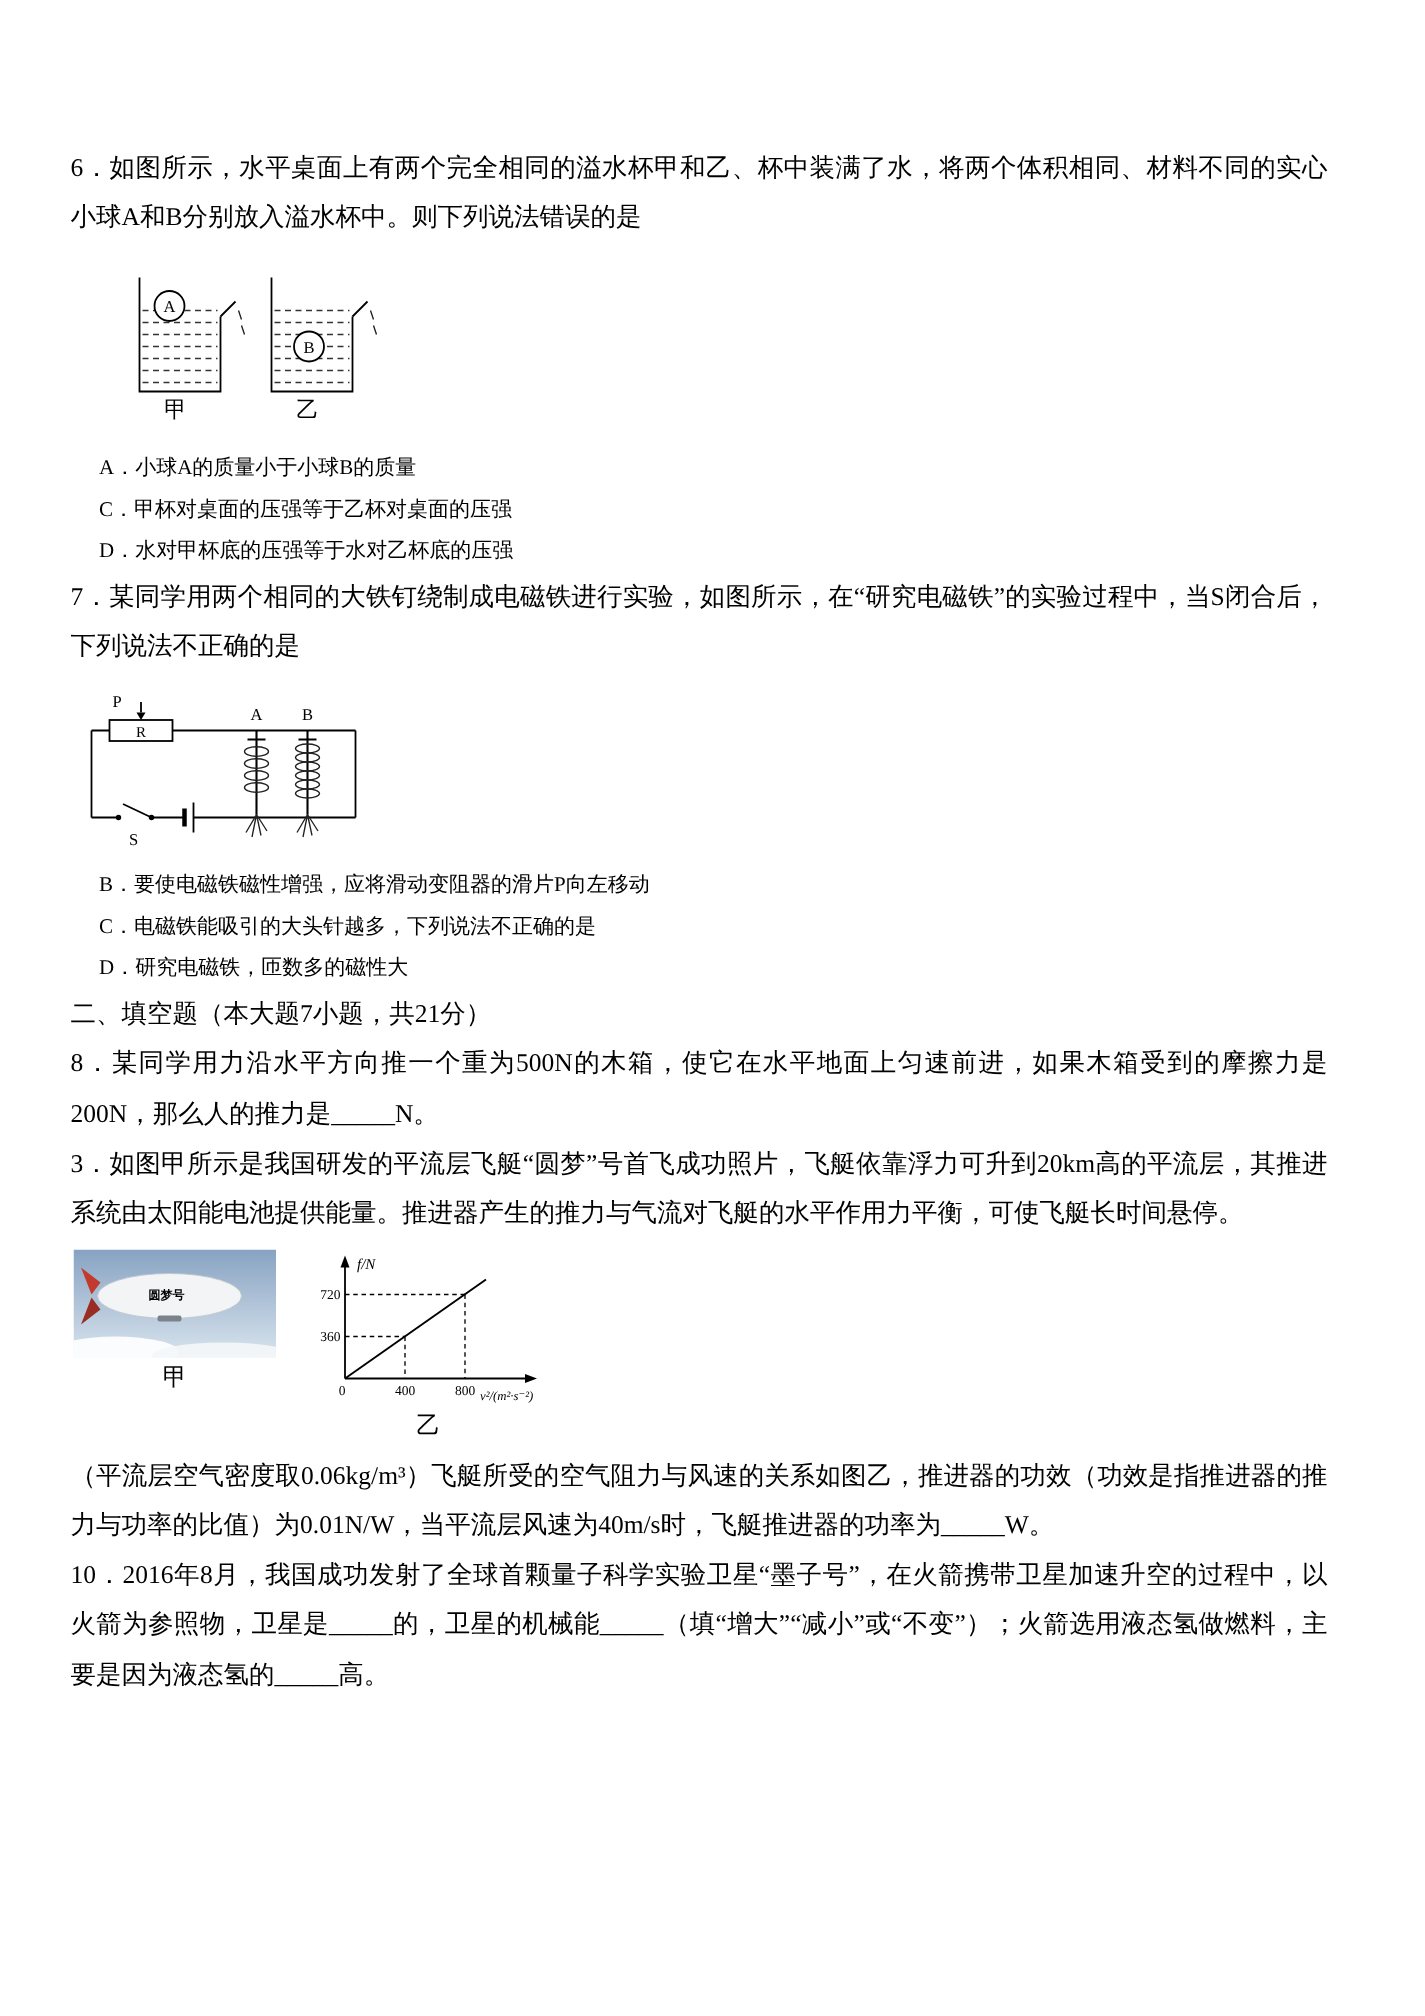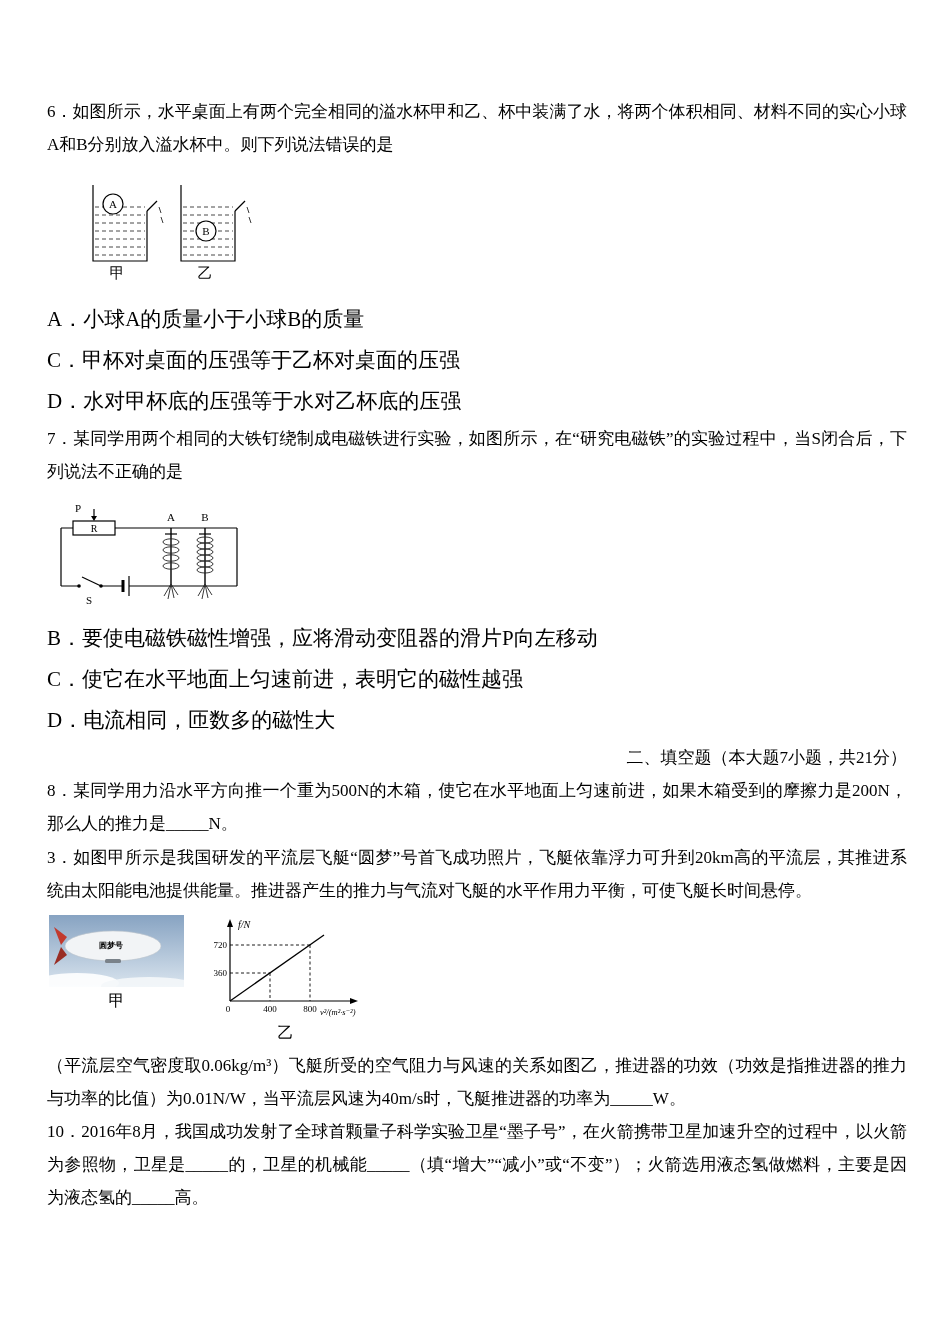--- a/index.html
+++ b/index.html
@@ -1,28 +1,28 @@
 <!DOCTYPE html>
 <html><head>
 <meta charset="utf-8">
 <style>
   html,body{margin:0;padding:0;}
   body{
     width:950px;height:1344px;background:#ffffff;color:#000;
     font-family:"Liberation Serif","DejaVu Serif",serif;
     overflow:hidden;
   }
-  .page{padding:95px 43px 0 47px;}
+  .page{padding:95px 65px 0 47px;}
   .t{font-size:17px;line-height:1.95;text-align:justify;}
   p{margin:0;}
-  .opt{font-size:21px;line-height:1.95;}
+  .opt{font-size:14px;line-height:1.95;margin-left:19px;}
   .fig6{margin:10px 0 16px 26px;}
   .fig7{margin:6px 0 6px 2px;}
   svg{display:block;}
-  .sec-header{font-size:17px;line-height:1.95;text-align:right;}
+  .sec-header{font-size:17px;line-height:1.95;}
   .q9-row{display:flex;align-items:flex-start;margin:8px 0 4px 2px;}
   .q9-row figure{margin:0;}
   .q9-row figcaption{text-align:center;font-size:16px;line-height:1.5;margin-top:2px;}
   .graphfig{margin-left:14px !important;}
   .q9-side{align-self:center;flex:1;padding-left:14px;}
   .stroke{stroke:#000;stroke-width:1.2;fill:none;}
   .thin{stroke:#222;stroke-width:0.9;fill:none;}
   .dash{stroke:#333;stroke-width:0.9;fill:none;stroke-dasharray:4 3;}
   .gdash{stroke:#000;stroke-width:0.9;fill:none;stroke-dasharray:3 2.5;}
   text{font-family:"Liberation Serif","DejaVu Serif",serif;fill:#000;}
@@ -112,22 +112,22 @@
           <ellipse cx="156" cy="64" rx="8" ry="3" class="thin"></ellipse>
           <ellipse cx="156" cy="70" rx="8" ry="3" class="thin"></ellipse>
           <ellipse cx="156" cy="76" rx="8" ry="3" class="thin"></ellipse>
           <path class="thin" d="M156,90 L149,102 M156,90 L153,105 M156,90 L159,104 M156,90 L163,101"></path>
         </g>
         <text x="156" y="27" font-size="11" text-anchor="middle">B</text>
       </svg>
     </figure>
 
     <p class="opt">B．要使电磁铁磁性增强，应将滑动变阻器的滑片P向左移动</p>
-    <p class="opt">C．使它在水平地面上匀速前进，表明它的磁性越强</p>
-    <p class="opt">D．电流相同，匝数多的磁性大</p>
+    <p class="opt">C．电磁铁能吸引的大头针越多，下列说法不正确的是</p>
+    <p class="opt">D．研究电磁铁，匝数多的磁性大</p>
   </section>
 
   <p class="sec-header">二、填空题（本大题7小题，共21分）</p>
 
   <section>
     <p class="t">8．某同学用力沿水平方向推一个重为500N的木箱，使它在水平地面上匀速前进，如果木箱受到的摩擦力是200N，那么人的推力是_____N。</p>
   </section>
 
   <section>
     <p class="t">3．如图甲所示是我国研发的平流层飞艇“圆梦”号首飞成功照片，飞艇依靠浮力可升到20km高的平流层，其推进系统由太阳能电池提供能量。推进器产生的推力与气流对飞艇的水平作用力平衡，可使飞艇长时间悬停。</p>

